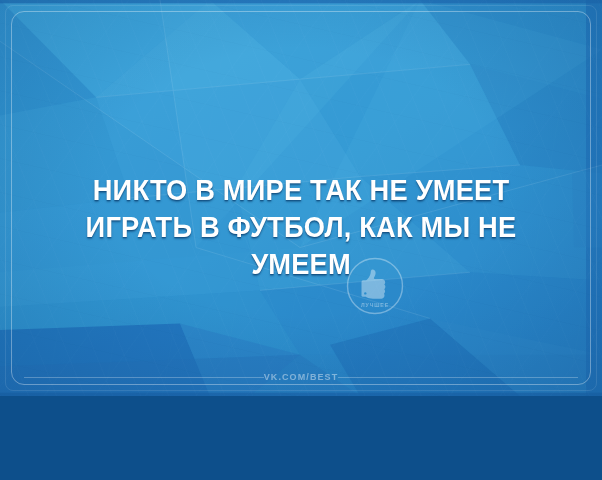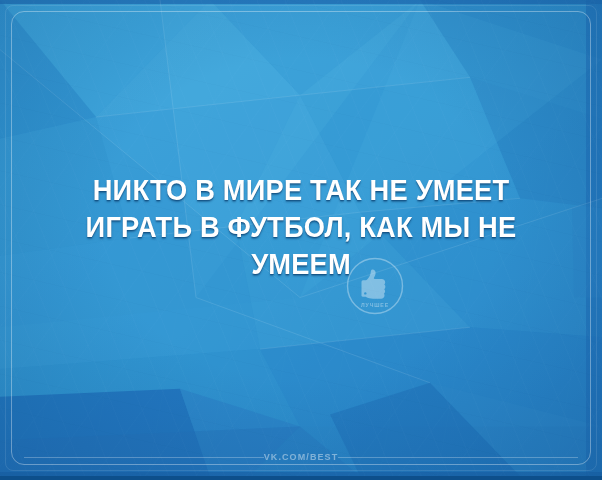--- a/index.html
+++ b/index.html
@@ -7,21 +7,21 @@
     padding: 0;
     background: #0d4f8b;
   }
   body {
     font-family: "Liberation Sans", sans-serif;
   }
 
   .card {
     position: relative;
     width: 602px;
-    height: 476px;
+    height: 396px;
     overflow: hidden;
     background: #2f95d0;
     user-select: none;
   }
 
   
   .poly-layer {
     position: absolute;
     inset: 0;
     width: 100%;

